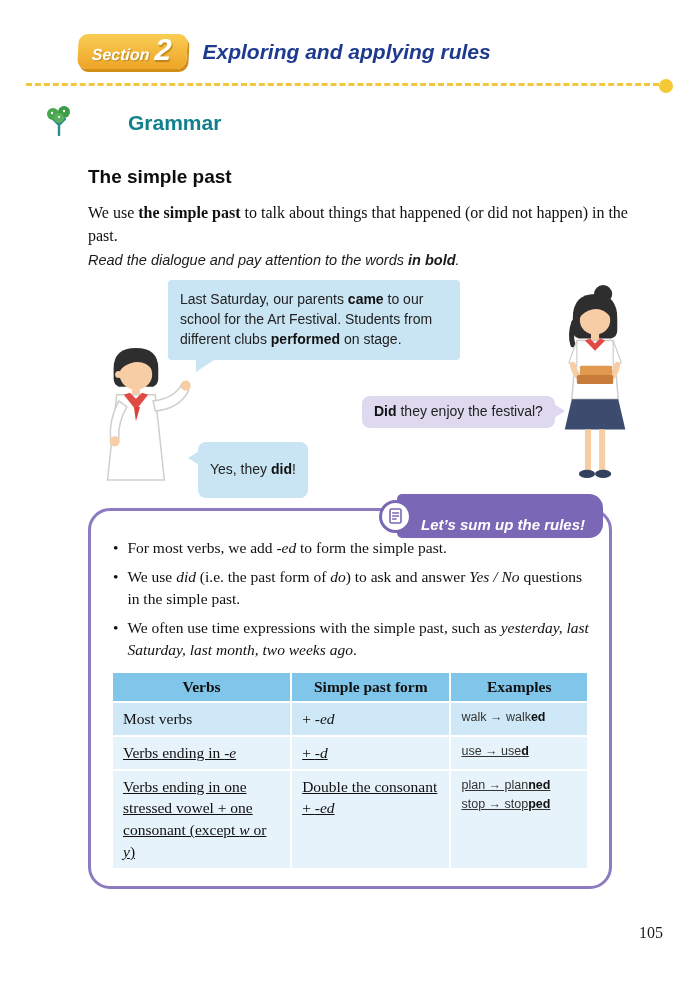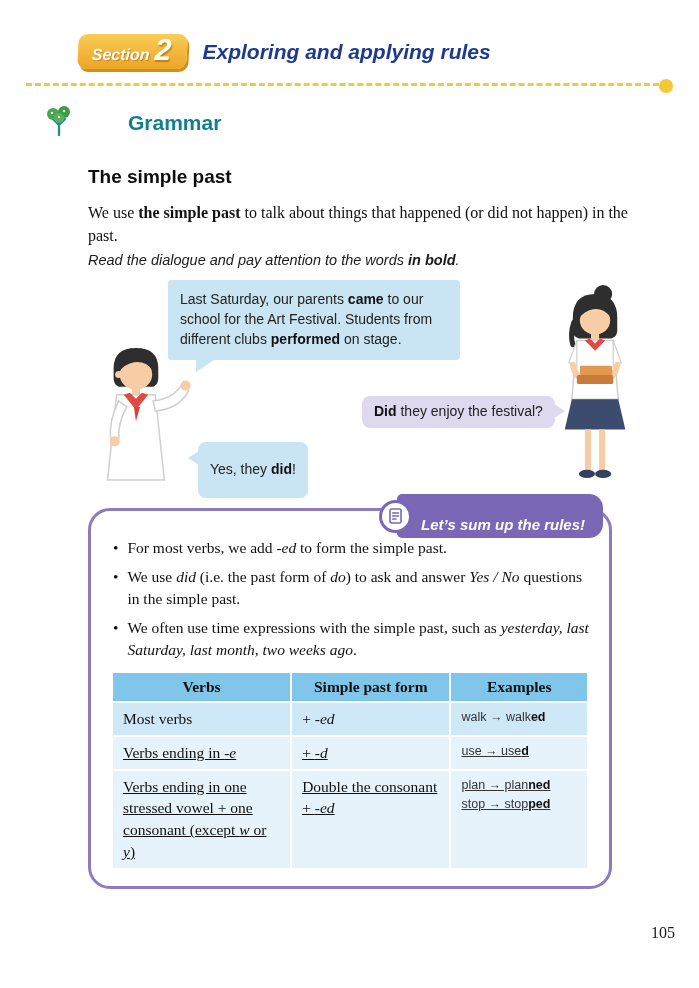--- a/index.html
+++ b/index.html
@@ -74,21 +74,21 @@
   .rules-table col.c2{width:160px;}
   .rules-table col.c3{width:138px;}
   .rules-table th,.rules-table td{border:2.5px solid #fff;padding:5px 10px;vertical-align:top;text-align:left;}
   .rules-table th{background:#80c6ea;font-size:15.5px;font-weight:700;text-align:center;}
   .rules-table td{font-size:15.5px;line-height:1.4;}
   tr.odd td{background:#cfe8f7;}
   tr.even td{background:#e7f3fb;text-decoration:underline;}
   td.ex{font-family:"Liberation Sans",sans-serif;font-size:12.5px;color:#333;line-height:1.55;}
   td.ex b{font-weight:700;color:#111;}
 
-  .page-num{position:absolute;right:24px;bottom:46px;font-size:16px;color:#1a1a1a;}
+  .page-num{position:absolute;right:36px;bottom:46px;font-size:16px;color:#1a1a1a;}
 </style>
 </head>
 <body>
 
 <div class="page">
 
   <div class="header">
     <div class="badge">
       <span class="s-label">Section</span>
       <span class="s-num">2</span>

